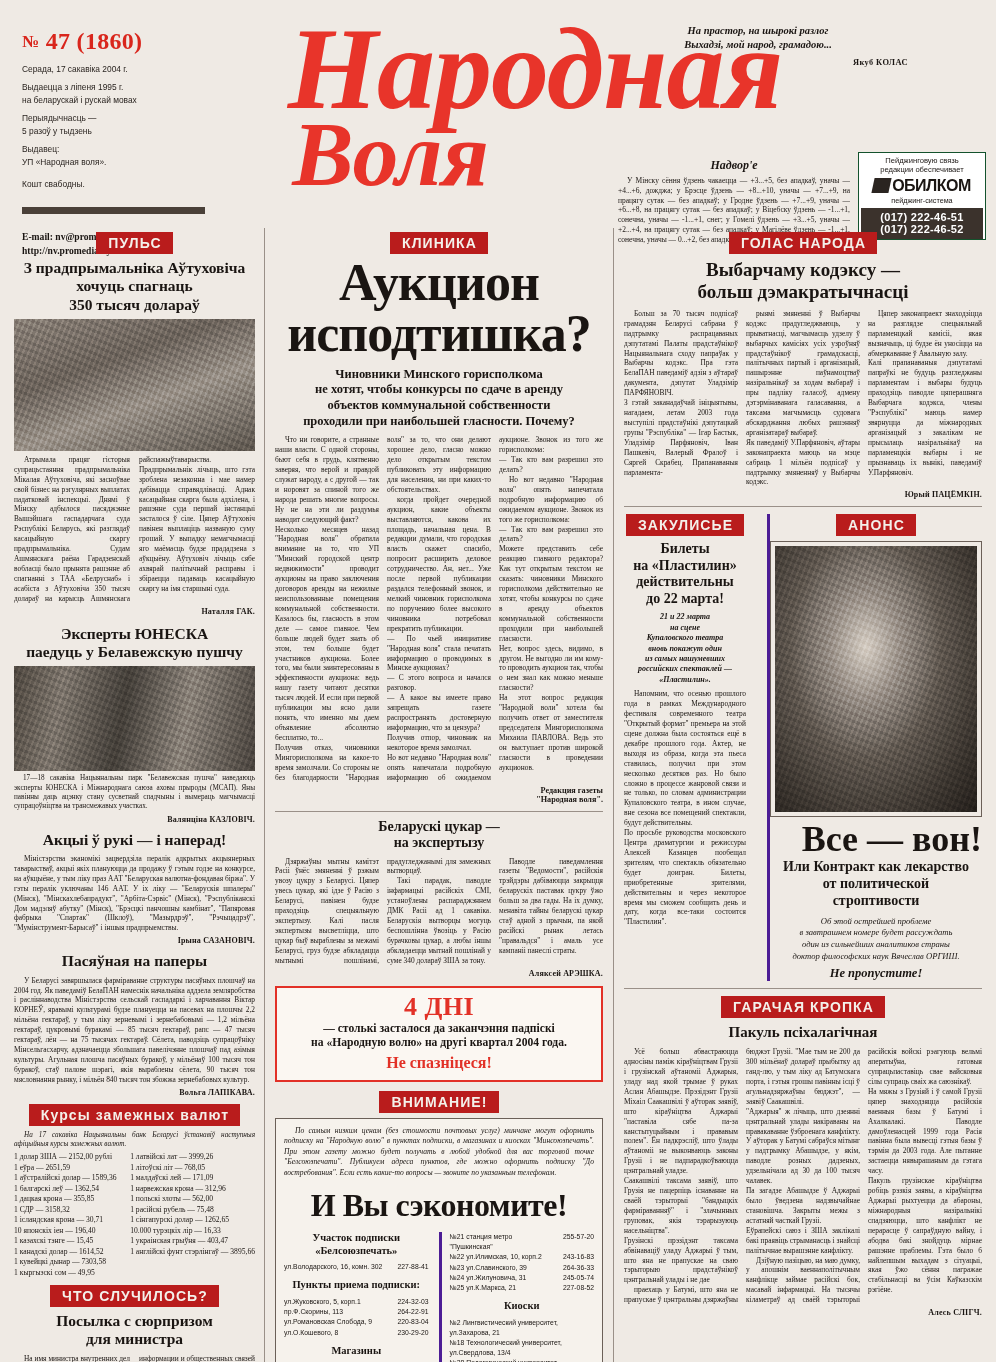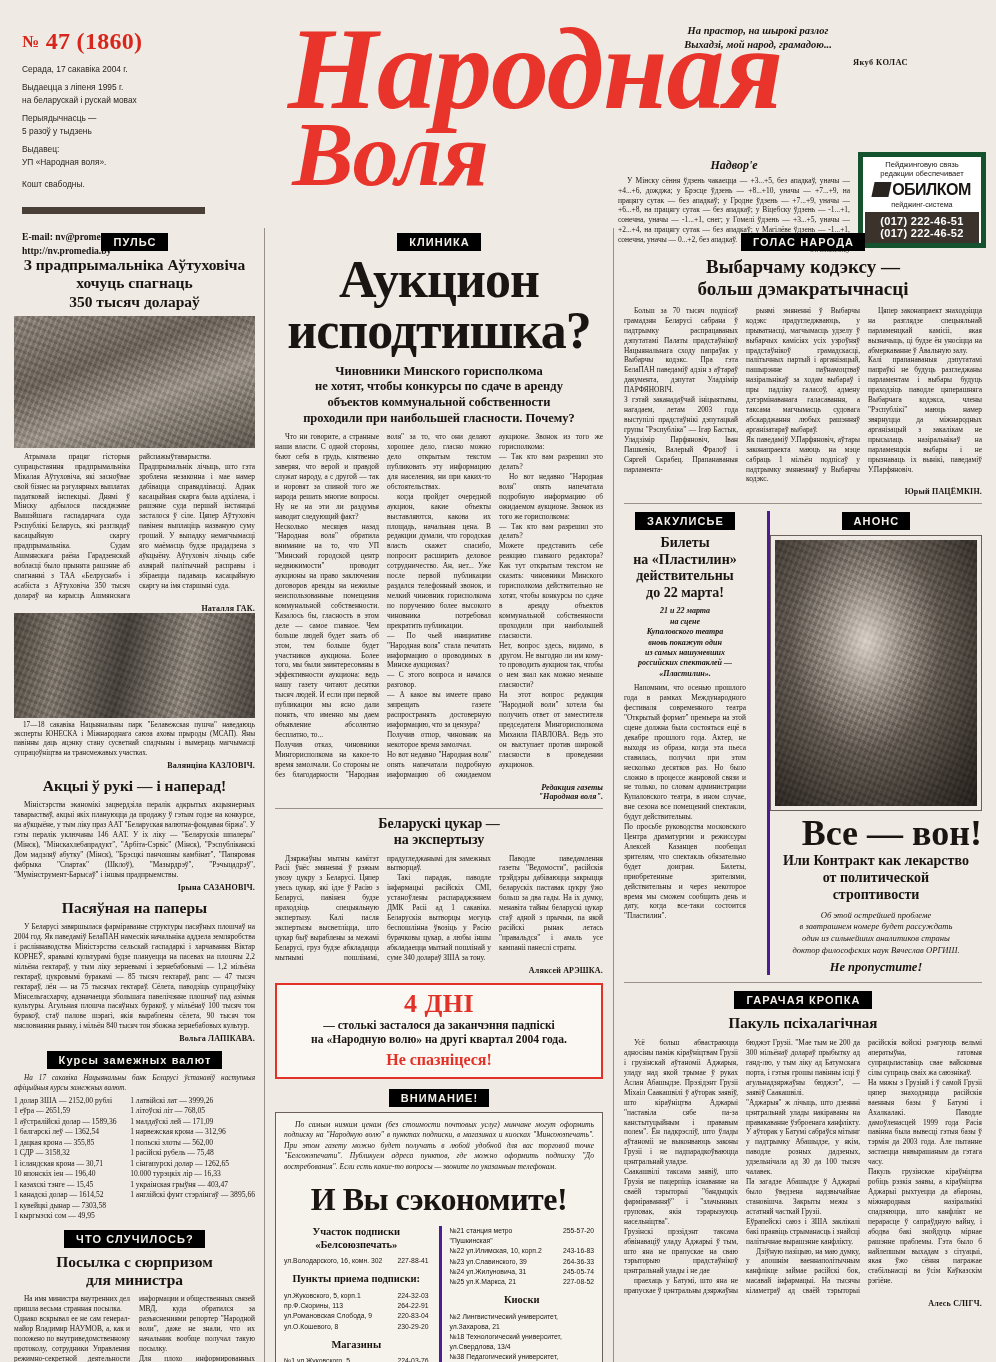--- a/index.html
+++ b/index.html
@@ -50,63 +50,63 @@
 
   
   .weather {
     position:absolute; left:618px; top:158px; width:232px;
   }
   .weather h4 { margin:0 0 3px 0; text-align:center; font-size:12px; font-style:italic; font-weight:700; }
   .weather p { margin:0; font-size:7.5px; line-height:1.3; text-align:justify; text-indent:9px; }
   .weather .src { display:block; text-align:right; font-style:italic; font-size:7px; margin-top:2px; }
 
   .adbox {
-    position:absolute; left:858px; top:152px; width:128px; border:5px solid #14532d;
+    position:absolute; left:858px; top:152px; width:128px; border:1px solid #14532d;
     background:#fff; text-align:center; padding:3px 2px 0 2px;
   }
   .adbox .t1 { font-family:"Liberation Sans",sans-serif; font-size:7.6px; line-height:1.25; color:#1a1512; }
   .adbox .logo { display:flex; align-items:center; justify-content:center; gap:2px; margin-top:2px; }
   .adbox .logo .mark { width:17px; height:15px; background:#2a2420; transform:skewX(-12deg); display:inline-block;}
   .adbox .logo .name { font-family:"Liberation Sans",sans-serif; font-weight:700; font-size:16px; letter-spacing:-.5px;text-align:right; }
   .adbox .t2 { font-family:"Liberation Sans",sans-serif; font-size:7.2px; margin-top:1px; }
   .adbox .phones { background:#3b322c; color:#fff; margin-top:3px; padding:3px 0 4px 0; }
   .adbox .phones div { font-family:"Liberation Sans",sans-serif; font-weight:700; font-size:11px; letter-spacing:.3px; }
 
   
   .grid { position:relative; display:flex; padding:0 14px; gap:0; }
   .col { position:relative; }
   .col-left  { width:250px; padding-right:9px; }
   .col-mid   { width:350px; padding:0 10px; border-left:1px solid #9a9088; border-right:1px solid #9a9088;}
   .col-right { width:368px; padding-left:10px; }
 
   
   .rubric { text-align:center; margin:4px 0 5px 0; }
   .rubric span {
-    display:inline-block; background:#000000; color:#f4f0ea;
-    font-family:"Liberation Sans", sans-serif; font-weight:700; font-size:11px;
+    display:inline-block; background:#b91c1c; color:#f4f0ea;
+    font-family:"Liberation Sans", sans-serif; font-weight:700; font-size:14px;
     letter-spacing:1.1px; padding:3px 11px 3px 12px;
   }
 
   h2.hl {
     text-align:center; margin:0 0 5px 0; font-size:15.5px; font-weight:700; line-height:1.18;
   }
   h2.hl.sm { font-size:14px; }
   h1.mega {
     text-align:center; margin:2px 0 0 0; font-size:52px; font-weight:700; line-height:.94; letter-spacing:-1px;
   }
   h3.deck {
     text-align:center; margin:8px 0 6px 0; font-size:12.5px; font-weight:700; line-height:1.25;
   }
 
   .body-text { font-size:7.4px; line-height:1.34; text-align:justify; }
   .body-text p { margin:0; text-indent:10px; }
   .cols2 { column-count:2; column-gap:9px; }
   .cols3 { column-count:3; column-gap:8px; }
   .sig { text-align:right; font-weight:700; font-size:8px; margin-top:3px; letter-spacing:.2px;}
-  .sig-i { text-align:right; font-style:italic; font-weight:700; font-size:8.2px; margin-top:3px;}
+  .sig-i { text-align:right; font-weight:700; font-size:8.2px; margin-top:3px;}
 
   .photo { width:100%; background:linear-gradient(160deg,#8a8178 0%, #6d645c 35%, #9b938a 60%, #5e574f 100%); position:relative; }
   .photo.grainy::after{
     content:""; position:absolute; inset:0;
     background-image:
       repeating-linear-gradient(112deg, rgba(255,255,255,.10) 0 2px, rgba(0,0,0,.07) 2px 5px),
       repeating-linear-gradient(22deg, rgba(0,0,0,.09) 0 3px, rgba(255,255,255,.05) 3px 7px);
     mix-blend-mode:overlay;
   }
   .cap { font-size:7.2px; line-height:1.3; text-align:justify; margin-top:3px; text-indent:9px;}
@@ -219,20 +219,22 @@
       </div>
       <h2 class="hl" style="white-space:pre-line">З прадпрымальніка Аўтуховіча
 хочуць спагнаць
 350 тысяч долараў</h2>
       <div class="photo grainy" style="height:132px"></div>
       <div class="body-text cols2" style="margin-top:4px">
         <p>Атрымала працяг гісторыя супрацьстаяння прадпрымальніка Мікалая Аўтуховіча, які засноўвае свой бізнес на рэгулярных выплатах падатковай інспекцыі. Днямі ў Мінску адбылося пасяджэнне Вышэйшага гаспадарчага суда Рэспублікі Беларусь, які разглядаў касацыйную скаргу прадпрымальніка. Судам Ашмянскага раёна Гарадзенскай вобласці было прынята рашэнне аб спагнанні з ТАА «Белруснаб» і асабіста з Аўтуховіча 350 тысяч долараў на карысць Ашмянскага райспажыўтаварыства. Прадпрымальнік лічыць, што гэта зроблена незаконна і мае намер дабівацца справядлівасці. Аднак касацыйная скарга была адхілена, і рашэнне суда першай інстанцыі засталося ў сіле. Цяпер Аўтуховіч павінен выплаціць названую суму грошай. У выпадку немагчымасці яго маёмасць будзе прададзена з аўкцыёну. Аўтуховіч лічыць сябе ахвярай палітычнай расправы і збіраецца падаваць касацыйную скаргу на імя старшыні суда.</p>
       </div>
       <div class="sig">Наталля ГАК.</div>
 
+      <h2 class="hl" style="white-space:pre-line; margin-top:9px">Эксперты ЮНЕСКА
+паедуць у Белавежскую пушчу</h2>
       <div class="photo grainy" style="height:105px; background:linear-gradient(100deg,#4f4840 0%,#7e766d 20%,#45403a 45%,#8b837a 70%,#4a443e 100%)"></div>
       <div class="cap">17—18 сакавіка Нацыянальны парк "Белавежская пушча" наведаюць эксперты ЮНЕСКА і Міжнароднага саюза аховы прыроды (МСАП). Яны павінны даць ацэнку стану сусветнай спадчыны і вымераць магчымасці супрацоўніцтва на трансмежавых участках.</div>
       <div class="sig">Валянціна КАЗЛОВІЧ.</div>
 
       <h2 class="hl" style="margin-top:7px">Акцыі ў рукі — і наперад!</h2>
       <div class="body-text">
         <p>Міністэрства эканомікі зацвердзіла пералік адкрытых акцыянерных таварыстваў, акцыі якіх плануюцца да продажу ў гэтым годзе на конкурсе, на аўкцыёне, у тым ліку праз ААТ "Беларуская валютна-фондавая біржа". У гэты пералік уключаны 146 ААТ. У іх ліку — "Беларускія шпалеры" (Мінск), "Мінскахлебапрадукт", "Арбіта-Сэрвіс" (Мінск), "Рэспубліканскі Дом мадэляў абутку" (Мінск), "Брэсцкі панчошны камбінат", "Папяровая фабрыка "Спартак" (Шклоў), "Мазырдрэў", "Рэчыцадрэў", "Мумінструмент-Барысаў" і іншыя прадпрыемствы.</p>
       </div>
       <div class="sig">Ірына САЗАНОВІЧ.</div>
 

